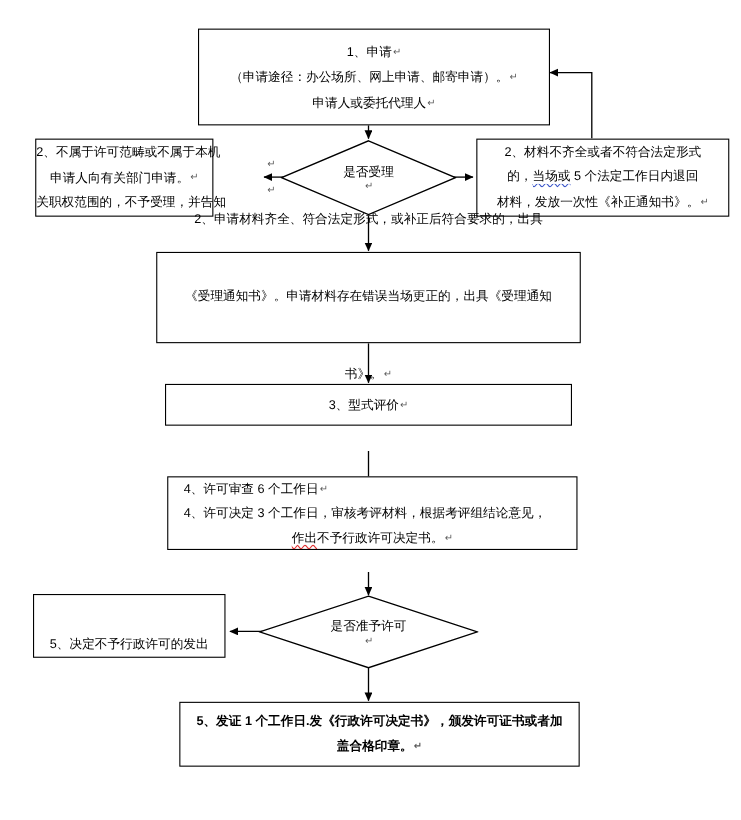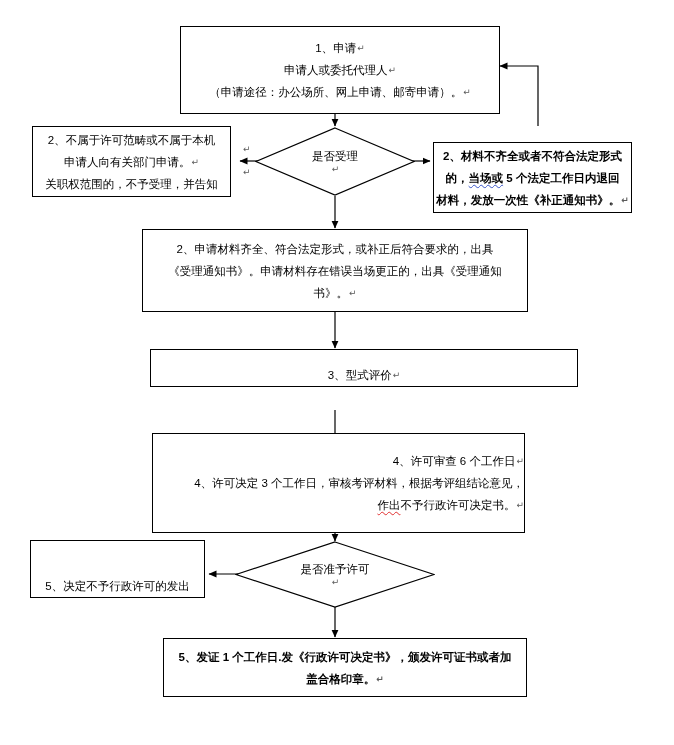--- a/index.html
+++ b/index.html
@@ -150,40 +150,40 @@
     <g>
       <line x1="335" y1="607" x2="335" y2="637" stroke="#000" stroke-width="1.2" marker-end="url(#ah)"></line>
     </g>
   </svg>
 
   <div class="node" style="left:180px; top:26px; width:320px; height:88px;">
     <div class="line">
       <span>1、申请</span><span class="pilcrow">↵</span>
     </div>
     <div class="line">
+      <span>（申请途径：办公场所、网上申请、邮寄申请）。</span><span class="pilcrow">↵</span>
+    </div>
+    <div class="line">
       <span>申请人或委托代理人</span><span class="pilcrow">↵</span>
     </div>
-    <div class="line">
-      <span>（申请途径：办公场所、网上申请、邮寄申请）。</span><span class="pilcrow">↵</span>
-    </div>
-  </div>
-
-  <div class="node" style="left:32px; top:126px; width:199px; height:71px;">
+  </div>
+
+  <div class="node" style="left:32px; top:126px; width:162px; height:71px;">
     <div class="line">
       <span>2、不属于许可范畴或不属于本机</span>
     </div>
     <div class="line">
       <span>申请人向有关部门申请。</span><span class="pilcrow">↵</span>
     </div>
     <div class="line">
       <span>关职权范围的，不予受理，并告知</span>
     </div>
   </div>
 
-  <div class="node" style="left:433px; top:142px; width:199px; height:71px;font-weight:bold;">
+  <div class="node" style="left:433px; top:126px; width:230px; height:71px;">
     <div class="line">
       <span>2、材料不齐全或者不符合法定形式</span>
     </div>
     <div class="line">
       <span>的，</span><span class="sq-blue">当场或</span><span> 5 个法定工作日内退回</span>
     </div>
     <div class="line">
       <span>材料，发放一次性《补正通知书》。</span><span class="pilcrow">↵</span>
     </div>
   </div>
@@ -194,39 +194,39 @@
     </svg>
     <div class="diamond-label">
       <span>是否受理</span>
         <span class="pilcrow">↵</span>
     </div>
   </div>
 
   <span class="stray" style="left:243px; top:144px;">↵</span>
   <span class="stray" style="left:243px; top:167px;">↵</span>
 
-  <div class="node" style="left:142px; top:229px; width:386px; height:83px;">
+  <div class="node" style="left:142px; top:229px; width:386px; height:83px;gap:48px;">
     <div class="line">
       <span>2、申请材料齐全、符合法定形式，或补正后符合要求的，出具</span>
     </div>
     <div class="line">
       <span>《受理通知书》。申请材料存在错误当场更正的，出具《受理通知</span>
     </div>
     <div class="line">
       <span>书》。</span><span class="pilcrow">↵</span>
     </div>
   </div>
 
-  <div class="node" style="left:150px; top:349px; width:428px; height:38px;justify-content:flex-end;">
+  <div class="node" style="left:150px; top:349px; width:370px; height:38px;">
     <div class="line">
       <span>3、型式评价</span><span class="pilcrow">↵</span>
     </div>
   </div>
 
-  <div class="node" style="left:152px; top:433px; width:373px; height:100px;align-items:flex-end;">
+  <div class="node" style="left:152px; top:433px; width:373px; height:67px;">
     <div class="line left">
       <span>4、许可审查 6 个工作日</span><span class="pilcrow">↵</span>
     </div>
     <div class="line left">
       <span>4、许可决定 3 个工作日，审核考评材料，根据考评组结论意见，</span>
     </div>
     <div class="line">
       <span class="sq-red">作出</span><span>不予行政许可决定书。</span><span class="pilcrow">↵</span>
     </div>
   </div>

